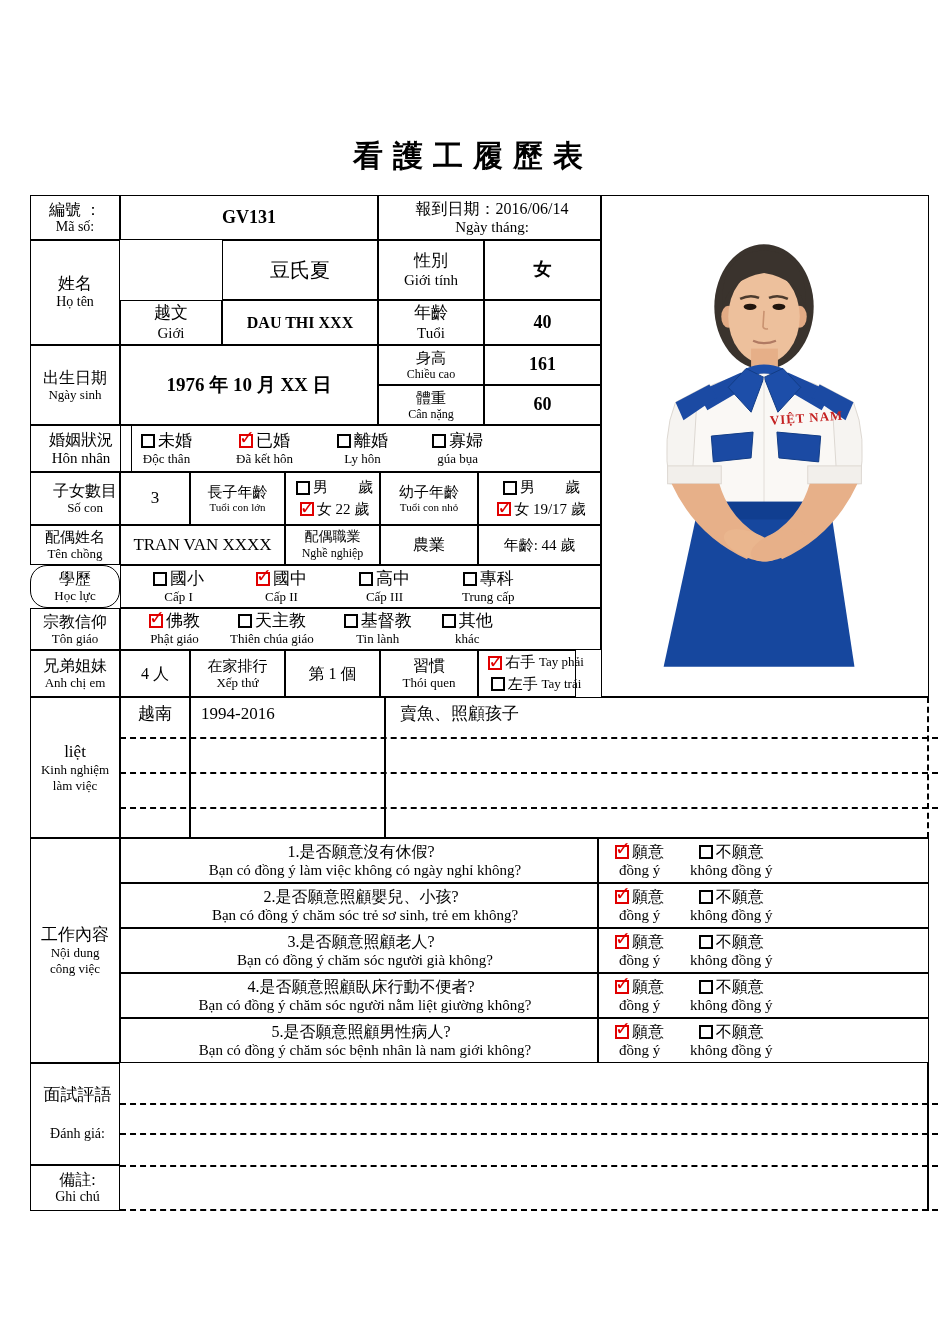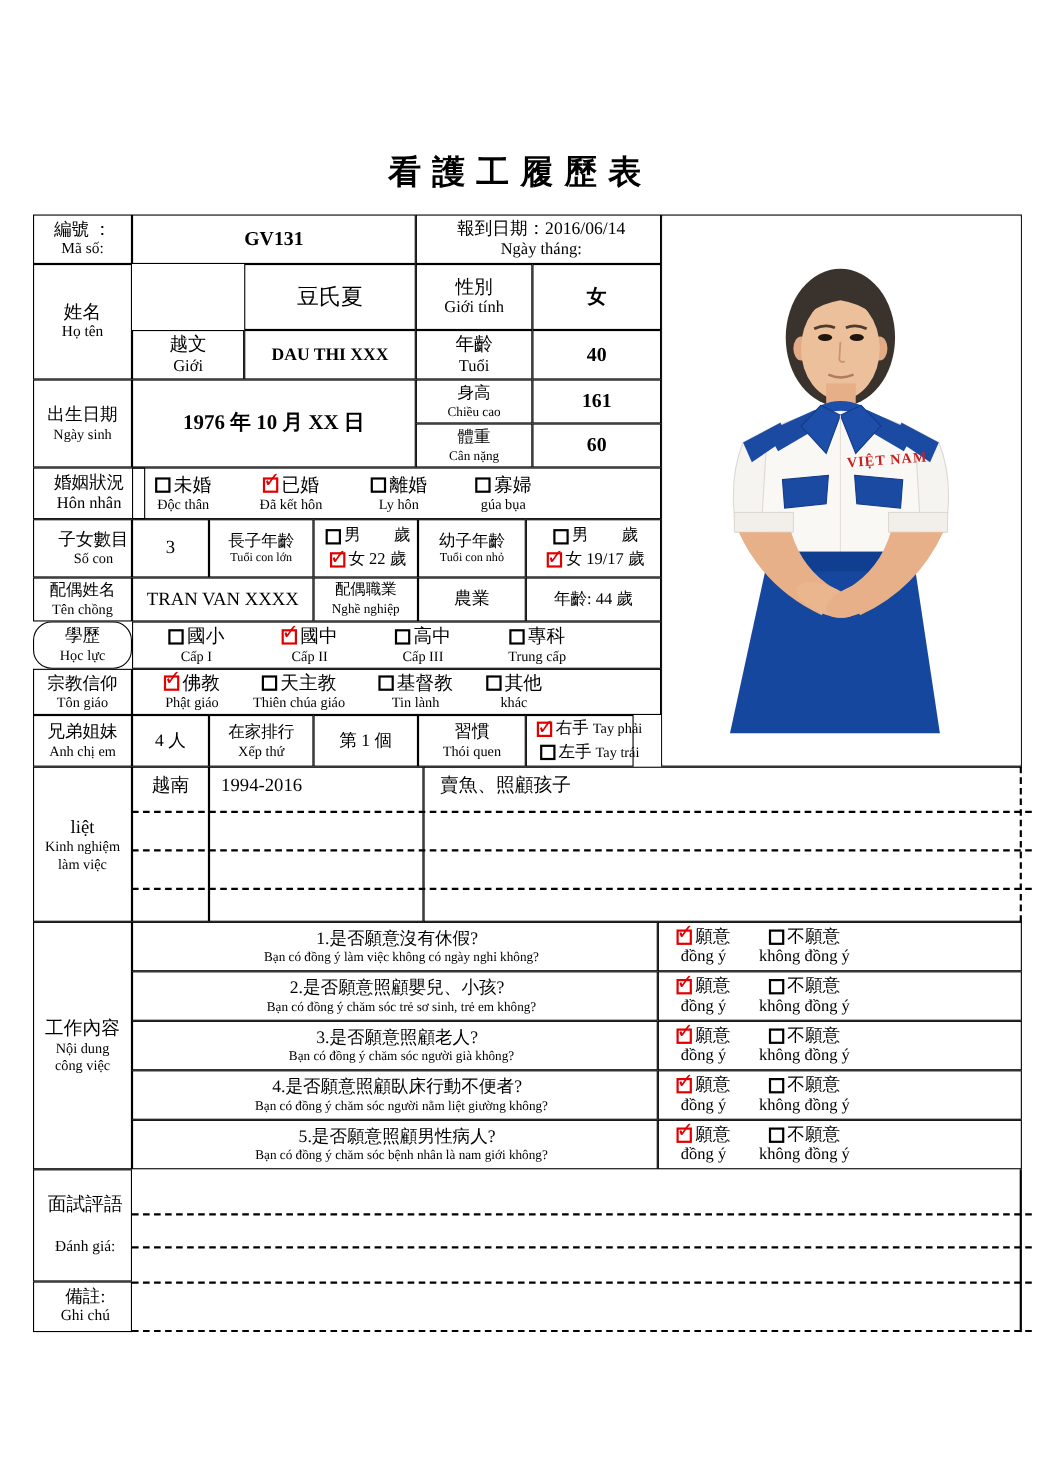--- a/index.html
+++ b/index.html
@@ -29,21 +29,21 @@
       font-weight:bold;color:#e00000;font-family:"DejaVu Sans",sans-serif;}
   .optrow{flex-direction:row;justify-content:flex-start;}
   .opt{display:flex;flex-direction:column;align-items:center;}
   .opt-top{display:flex;align-items:center;font-size:17px;white-space:nowrap;}
   .opt-vi{font-size:13px;white-space:nowrap;}
   .cbline{display:flex;align-items:center;font-size:15px;white-space:nowrap;line-height:1.45;}
   .dash-h{position:absolute;height:0;border-top:2px dashed #000;}
   .dash-v{position:absolute;width:0;border-left:2px dashed #000;}
   .solid-v{position:absolute;width:0;border-left:2px solid #000;}
   .qline1{font-size:16px;white-space:nowrap;}
-  .qline2{font-size:12px;padding-left:8px;white-space:nowrap;}
+  .qline2{font-size:15px;padding-left:8px;white-space:nowrap;}
   .exp-val{position:absolute;top:6px;font-weight:normal;font-size:17px;white-space:nowrap;}
 </style>
 </head>
 <body>
 
 <div class="page">
   <div class="title">看護工履歷表</div>
 
   <div class="form">
 

